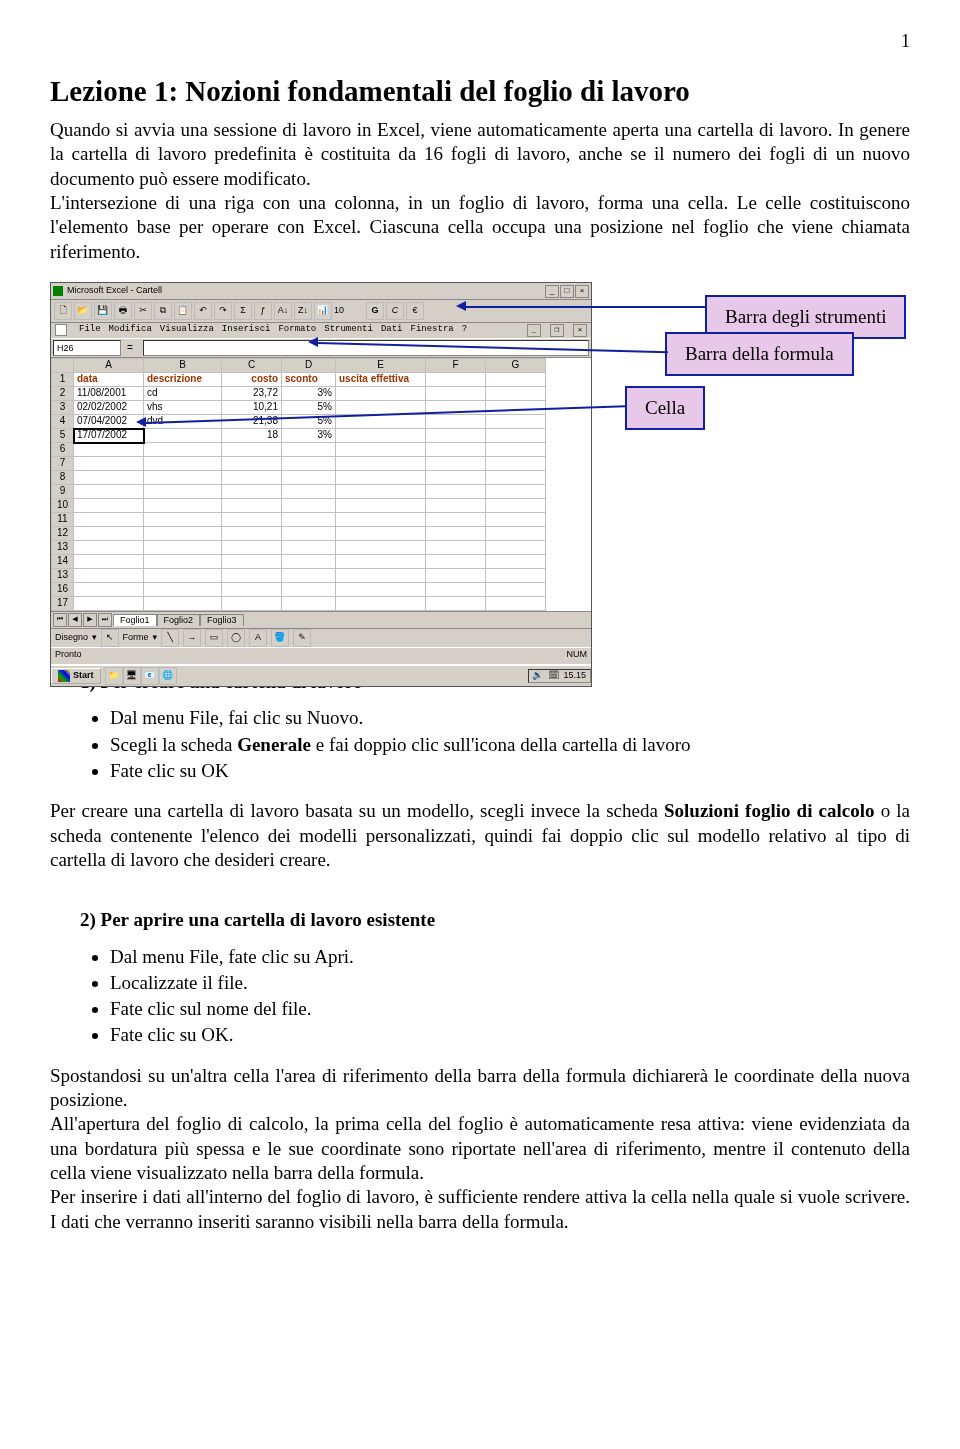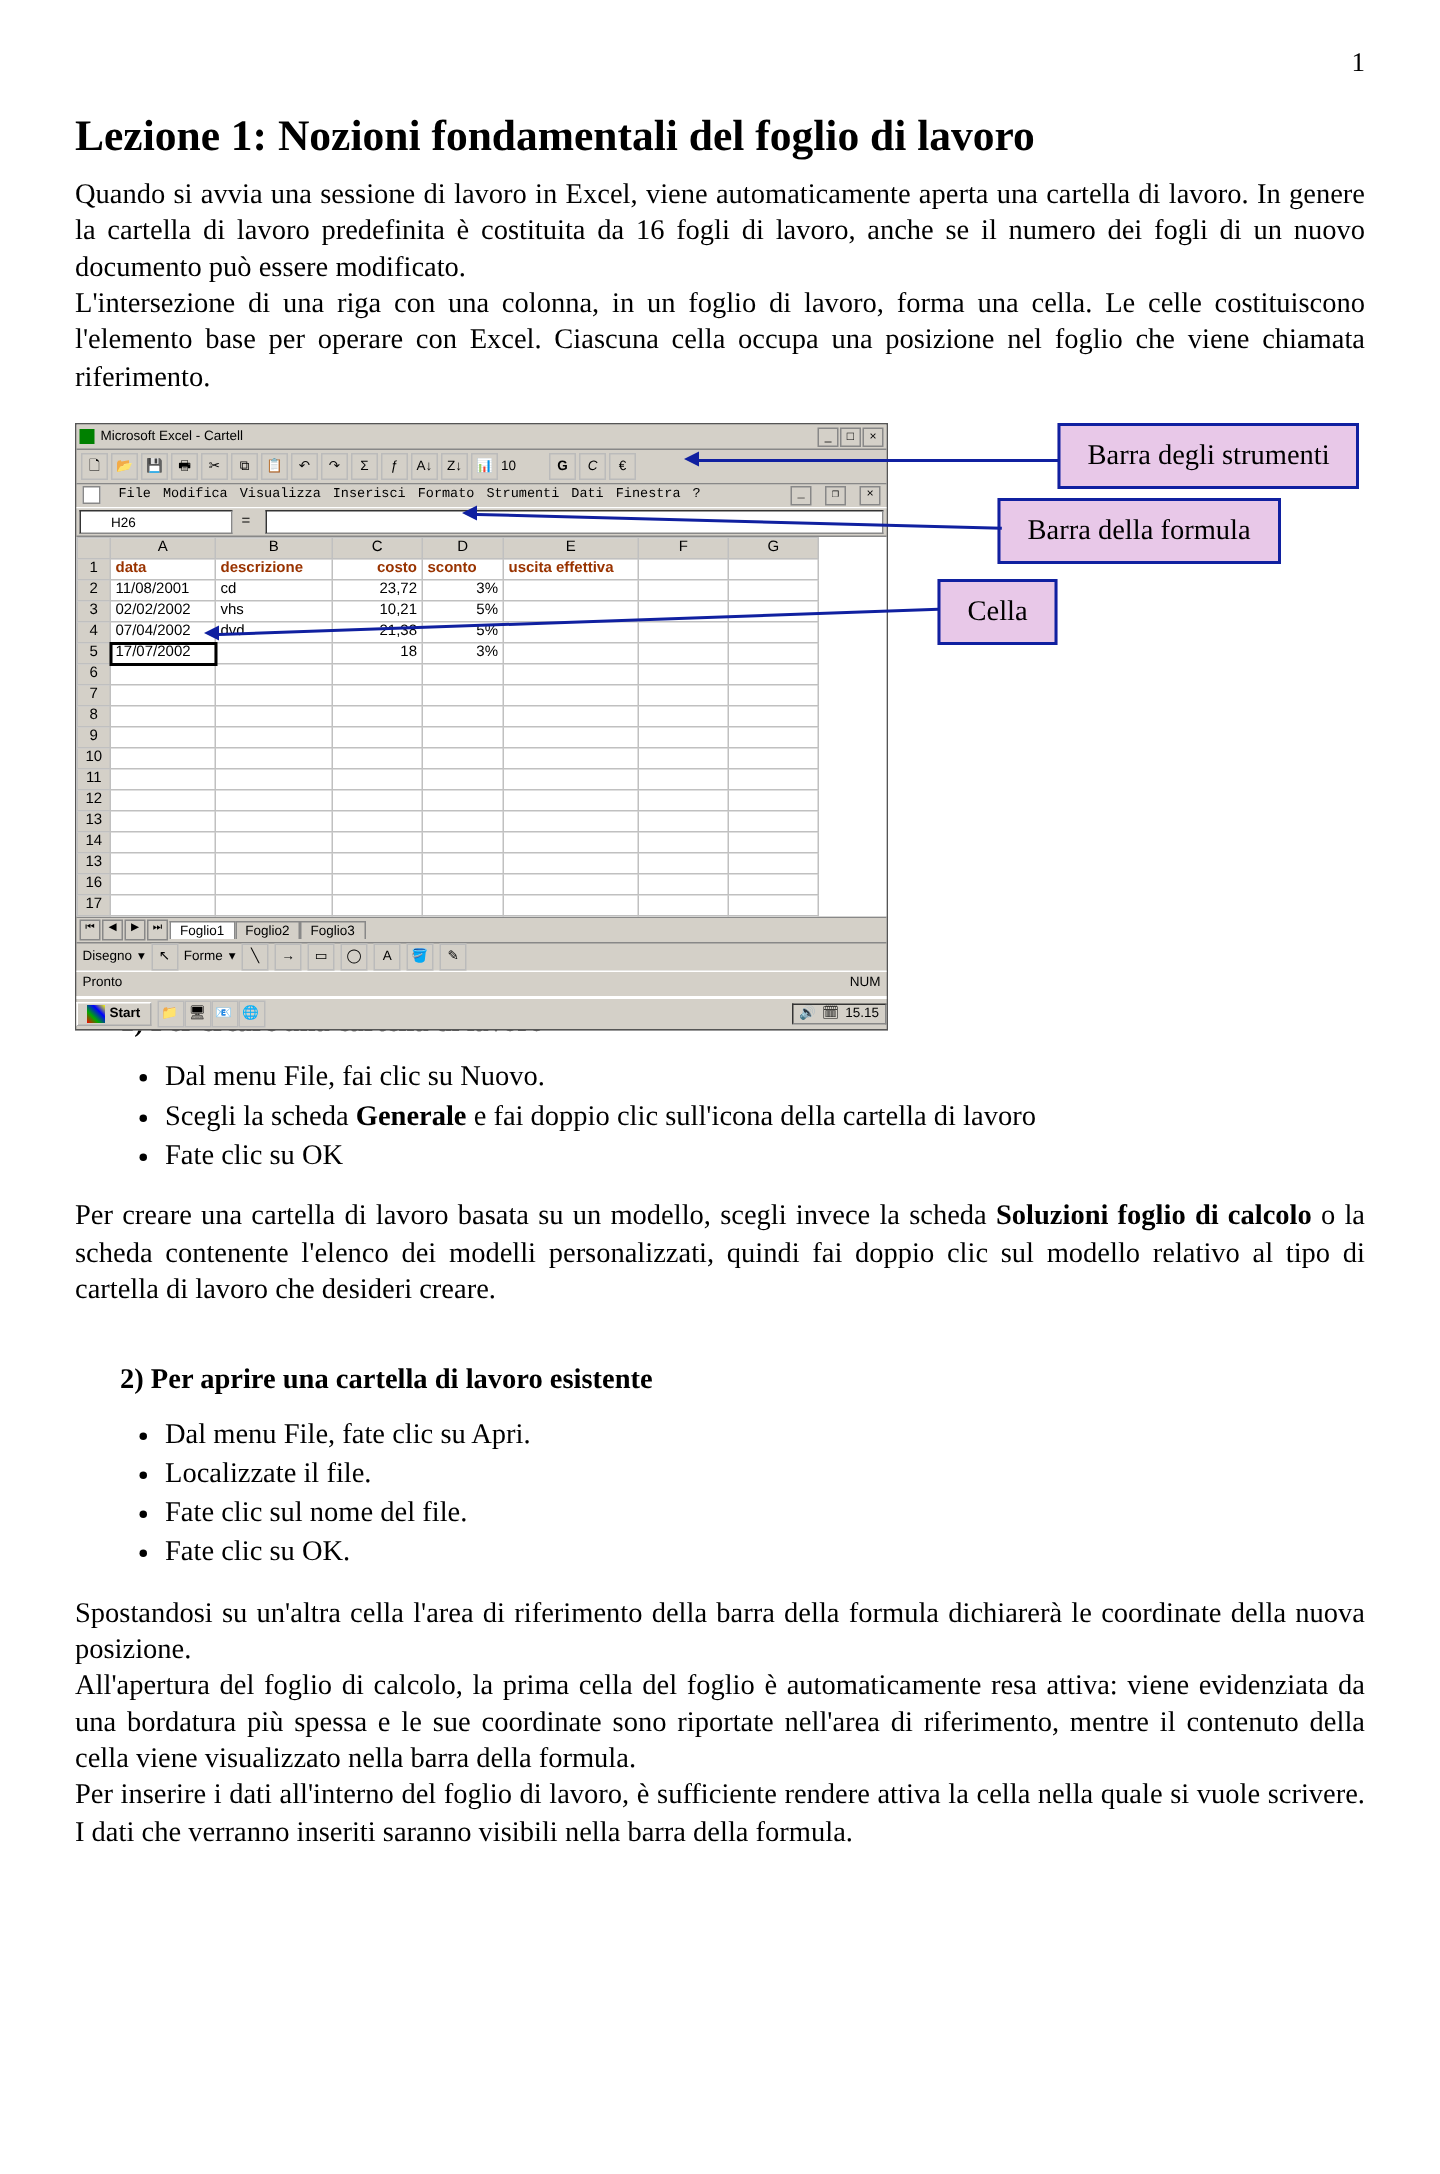--- a/index.html
+++ b/index.html
@@ -96,21 +96,21 @@
   .namebox-row {
     background: #d4d0c8;
     display: flex;
     align-items: center;
     padding: 1px 2px;
     border-bottom: 1px solid #888;
     height: 16px;
   }
   .namebox {
     width: 60px; height: 14px; background: #fff; border: 1px inset #888;
-    font-size: 9px; padding: 0 20px; line-height: 14px;
+    font-size: 9px; padding: 0 3px; line-height: 14px;
   }
   .formula-input {
     flex: 1; height: 14px; background: #fff; border: 1px inset #888; margin-left: 4px;
   }
   .grid-area {
     background: #fff;
     position: relative;
   }
   table.sheet {
     border-collapse: collapse;
@@ -530,21 +530,21 @@
         <span class="tbtn">📧</span>
         <span class="tbtn">🌐</span>
         <span class="tray">
           <span>🔊</span>
           <span>🗓</span>
           <span>15.15</span>
         </span>
       </div>
     </div>
 
-    <div class="callout" style="left:655px; top:0px;">Barra degli strumenti</div>
+    <div class="callout" style="left:655px; top:13px;">Barra degli strumenti</div>
     <div class="callout-line" style="left:416px; top:24px; width:240px;"></div>
     <div class="arrowhead" style="left:406px; top:19px;"></div>
 
     <div class="callout" style="left:615px; top:50px;">Barra della formula</div>
     <div class="callout-line" style="left:268px; top:60px; width:350px; transform:rotate(1.5deg);"></div>
     <div class="arrowhead" style="left:258px; top:55px;"></div>
 
     <div class="callout" style="left:575px; top:104px;">Cella</div>
     <div class="callout-line" style="left:96px; top:140px; width:480px; transform:rotate(-2deg);"></div>
     <div class="arrowhead" style="left:86px; top:135px;"></div>

